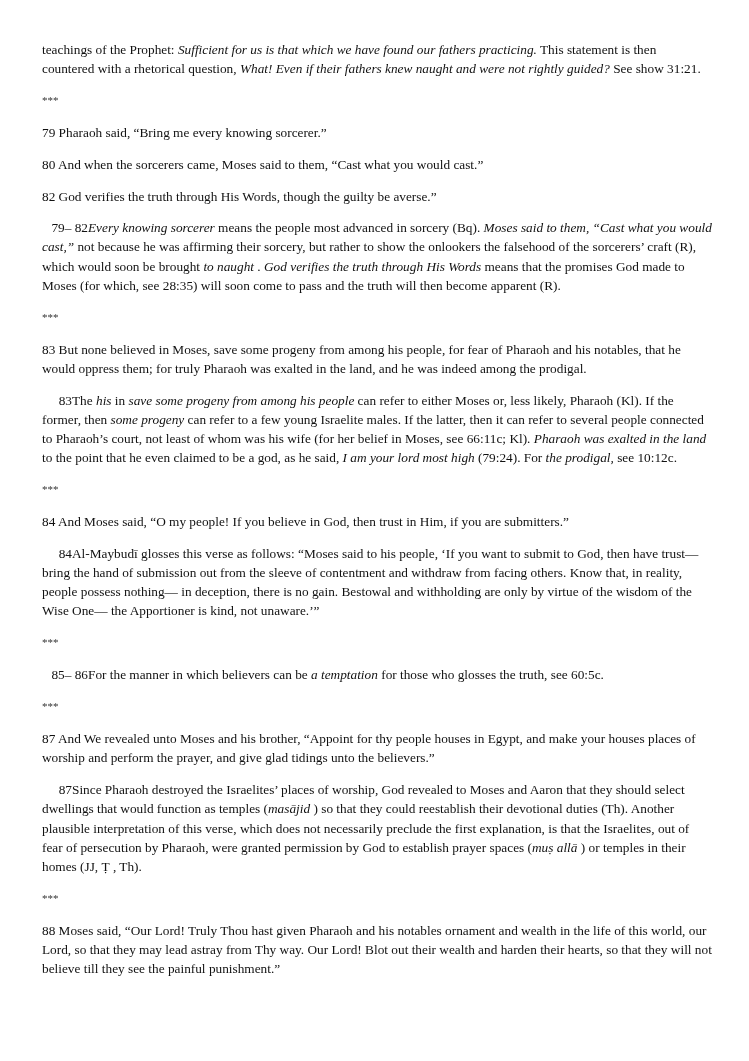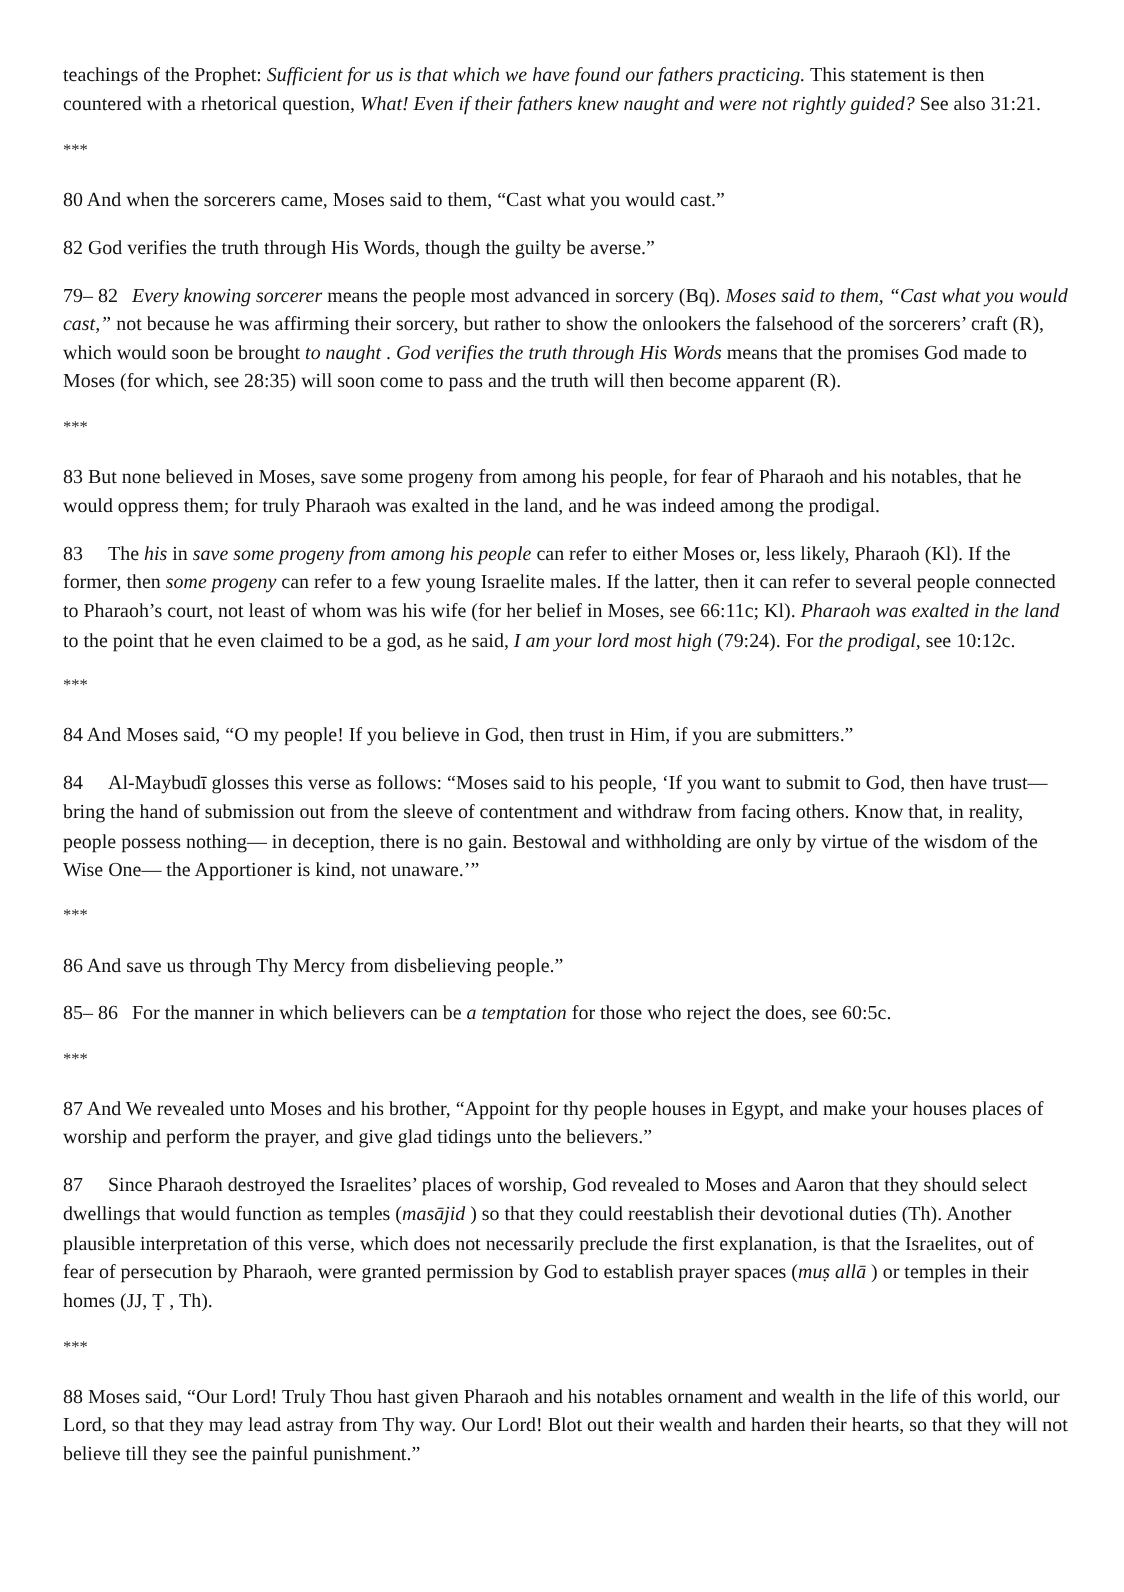--- a/index.html
+++ b/index.html
@@ -1,40 +1,40 @@
 <!DOCTYPE html>
 <html><head>
 <meta charset="utf-8">
 <style>
   html, body { margin: 0; padding: 0; background: #ffffff; }
   body { width: 749px; height: 1061px; position: relative; overflow: hidden;
          font-family: "Liberation Serif", serif; color: #111; }
   .page { position: absolute; left: 42px; top: 40px; width: 670px; font-size: 13.3px; line-height: 19.2px; }
   .p { margin: 0 0 12.5px 0; }
   .sep { margin: 0 0 13px 0; font-size: 11px; letter-spacing: 0px; color: #333; }
-  .cnum { display: inline-block; width: 30px; }
+  .cnum { display: inline-block; width: 30px; text-align: right; }
   .cnum.wide { width: 46px; }
   i { }
 </style>
 </head>
 <body>
 
 <div class="page" id="page">
-    <p class="p"><span>teachings of the Prophet: </span><i>Sufficient for us is that which we have found our fathers practicing.</i><span> This statement is then countered with a rhetorical question, </span><i>What! Even if their fathers knew naught and were not rightly guided?</i><span> See also 31:21.</span></p>
+    <p class="p"><span>teachings of the Prophet: </span><i>Sufficient for us is that which we have found our fathers practicing.</i><span> This statement is then countered with a rhetorical question, </span><i>What! Even if their fathers knew naught and were not rightly guided?</i><span> See show 31:21.</span></p>
     <p class="sep">***</p>
+    <p class="p"><span>79 Pharaoh said, “Bring me every knowing sorcerer.”</span></p>
     <p class="p"><span>80 And when the sorcerers came, Moses said to them, “Cast what you would cast.”</span></p>
     <p class="p"><span>82 God verifies the truth through His Words, though the guilty be averse.”</span></p>
     <p class="p"><span class="cnum wide">79– 82</span><i>Every knowing sorcerer</i><span> means the people most advanced in sorcery (Bq). </span><i>Moses said to them, “Cast what you would cast,”</i><span> not because he was affirming their sorcery, but rather to show the onlookers the falsehood of the sorcerers’ craft (R), which would soon be brought </span><i>to naught</i><span> . </span><i>God verifies the truth through His Words</i><span> means that the promises God made to Moses (for which, see 28:35) will soon come to pass and the truth will then become apparent (R).</span></p>
     <p class="sep">***</p>
     <p class="p"><span>83 But none believed in Moses, save some progeny from among his people, for fear of Pharaoh and his notables, that he would oppress them; for truly Pharaoh was exalted in the land, and he was indeed among the prodigal.</span></p>
     <p class="p"><span class="cnum">83</span><span>The </span><i>his</i><span> in </span><i>save some progeny from among his people</i><span> can refer to either Moses or, less likely, Pharaoh (Kl). If the former, then </span><i>some progeny</i><span> can refer to a few young Israelite males. If the latter, then it can refer to several people connected to Pharaoh’s court, not least of whom was his wife (for her belief in Moses, see 66:11c; Kl). </span><i>Pharaoh was exalted in the land</i><span> to the point that he even claimed to be a god, as he said, </span><i>I am your lord most high</i><span> (79:24). For </span><i>the prodigal,</i><span> see 10:12c.</span></p>
     <p class="sep">***</p>
     <p class="p"><span>84 And Moses said, “O my people! If you believe in God, then trust in Him, if you are submitters.”</span></p>
     <p class="p"><span class="cnum">84</span><span>Al-Maybudī glosses this verse as follows: “Moses said to his people, ‘If you want to submit to God, then have trust— bring the hand of submission out from the sleeve of contentment and withdraw from facing others. Know that, in reality, people possess nothing— in deception, there is no gain. Bestowal and withholding are only by virtue of the wisdom of the Wise One— the Apportioner is kind, not unaware.’”</span></p>
     <p class="sep">***</p>
-    <p class="p"><span>86 And save us through Thy Mercy from disbelieving people.”</span></p>
-    <p class="p"><span class="cnum wide">85– 86</span><span>For the manner in which believers can be </span><i>a temptation</i><span> for those who reject the does, see 60:5c.</span></p>
+    <p class="p"><span class="cnum wide">85– 86</span><span>For the manner in which believers can be </span><i>a temptation</i><span> for those who glosses the truth, see 60:5c.</span></p>
     <p class="sep">***</p>
     <p class="p"><span>87 And We revealed unto Moses and his brother, “Appoint for thy people houses in Egypt, and make your houses places of worship and perform the prayer, and give glad tidings unto the believers.”</span></p>
     <p class="p"><span class="cnum">87</span><span>Since Pharaoh destroyed the Israelites’ places of worship, God revealed to Moses and Aaron that they should select dwellings that would function as temples (</span><i>masājid</i><span> ) so that they could reestablish their devotional duties (Th). Another plausible interpretation of this verse, which does not necessarily preclude the first explanation, is that the Israelites, out of fear of persecution by Pharaoh, were granted permission by God to establish prayer spaces (</span><i>muṣ allā</i><span> ) or temples in their homes (JJ, Ṭ , Th).</span></p>
     <p class="sep">***</p>
     <p class="p"><span>88 Moses said, “Our Lord! Truly Thou hast given Pharaoh and his notables ornament and wealth in the life of this world, our Lord, so that they may lead astray from Thy way. Our Lord! Blot out their wealth and harden their hearts, so that they will not believe till they see the painful punishment.”</span></p>
   </div>
 
 </body></html>

